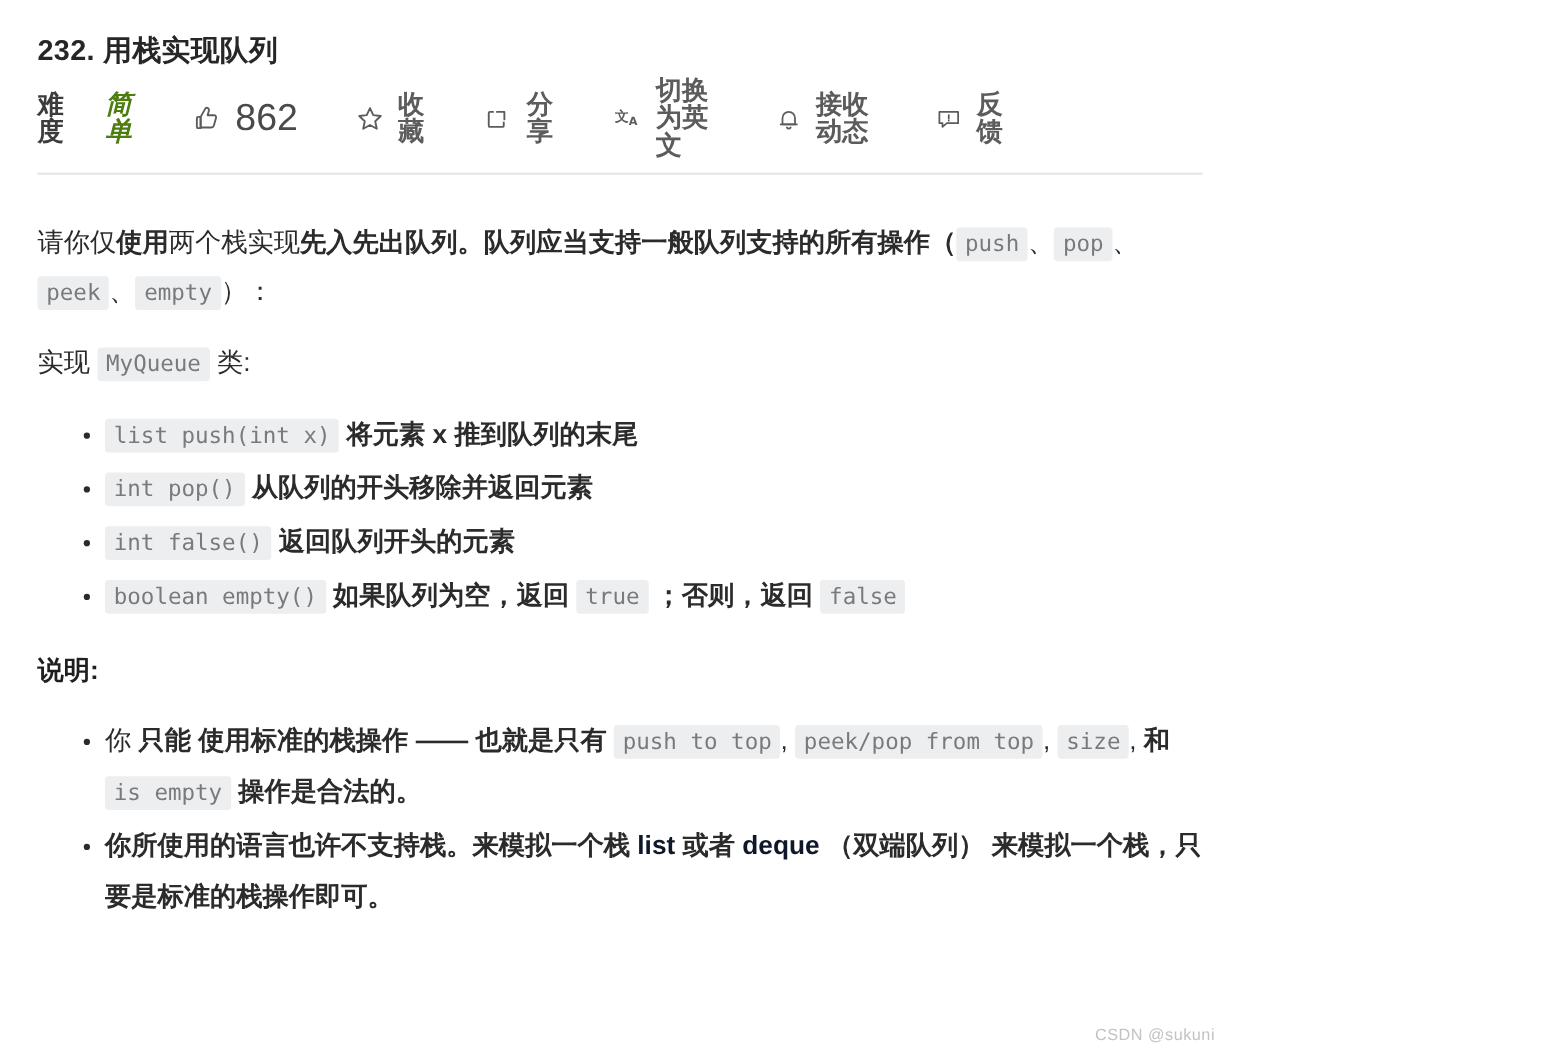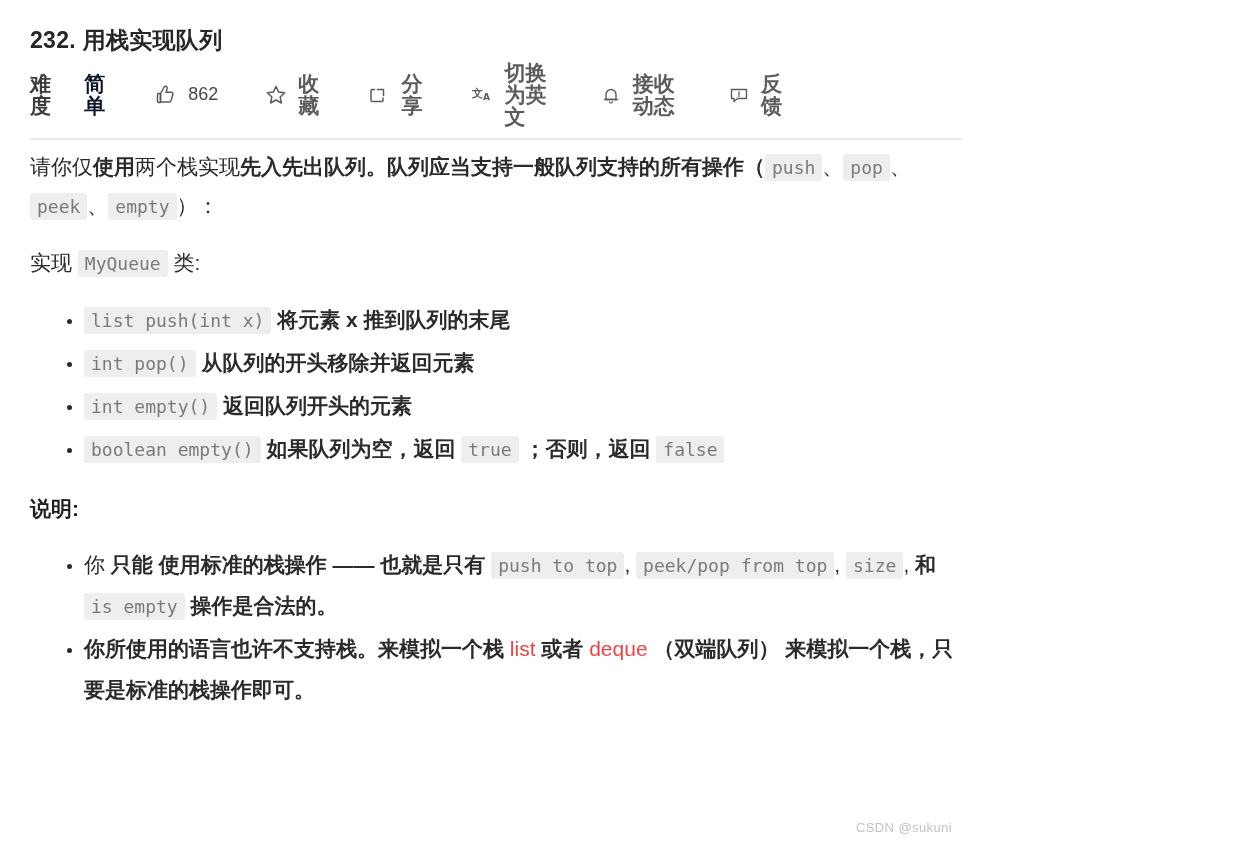--- a/index.html
+++ b/index.html
@@ -51,33 +51,33 @@
   .tb-label.narrow2 { width: 2.3em; }
   .tb-icon {
     display: inline-flex;
     align-items: center;
     justify-content: center;
     color: #5c5c5c;
     margin-right: 10px;
   }
   .tb-gap { width: 46px; }
   .difficulty-label { color: #3c3c3c; font-weight: bold; width: 1.15em; line-height:1.05; }
-  .difficulty-value { color: #0f172a; font-weight: bold; width: 1.15em; line-height: 1.05; margin-left: 30px; }
-  .like-count { font-weight: normal; font-size: 18px; color: #4a4a4a; }
+  .difficulty-value { color: #4d7c0f; font-weight: bold; width: 1.15em; line-height: 1.05; margin-left: 30px; font-style: italic; }
+  .like-count { font-weight: normal; font-size: 30px; color: #4a4a4a; }
 
   
   .divider {
     height: 2px;
     background: #e8e8e8;
     margin: 6px 0 0 0;
   }
 
   
   .content {
-    padding-top: 8px;
+    padding-top: 36px;
     font-size: 21px;
     color: #2b2b2b;
     line-height: 1.85;
   }
   .content p { margin: 0 0 18px 0; }
   .para-strong { font-weight: bold; }
   code, .code {
     background: #eceef0;
     color: #7a7a7a;
     font-family: "DejaVu Sans Mono", "Liberation Mono", monospace;
@@ -98,26 +98,26 @@
     font-weight: bold;
   }
   ul li::marker { font-size: 17px; }
   .sect-title {
     font-weight: bold;
     font-size: 21px;
     color: #1f1f1f;
     margin: 20px 0 16px 0;
   }
   .reg { font-weight: normal; }
-  .mono-word { font-family: "Liberation Sans", sans-serif; font-weight: normal; color: #ef4444; text-align: right; }
+  .mono-word { font-family: "Liberation Sans", sans-serif; font-weight: bold; color: #0f172a; text-align: right; }
 
   
   .watermark {
     position: absolute;
-    right: 40px;
+    right: 20px;
     bottom: 12px;
     font-size: 13px;
     color: #c3c3c3;
     letter-spacing: .4px;
   }
 </style>
 </head>
 <body>
 
 <div class="page">
@@ -223,21 +223,21 @@
     <ul>
       <li>
         <code>list push(int x)</code>
         <span>将元素 x 推到队列的末尾</span>
       </li>
       <li>
         <code>int pop()</code>
         <span>从队列的开头移除并返回元素</span>
       </li>
       <li>
-        <code>int empty()</code>
+        <code>int false()</code>
         <span>返回队列开头的元素</span>
       </li>
       <li>
         <code>boolean empty()</code>
         <span>如果队列为空，返回</span>
         <code>true</code>
         <span>；否则，返回</span>
         <code>false</code>
       </li>
     </ul>

